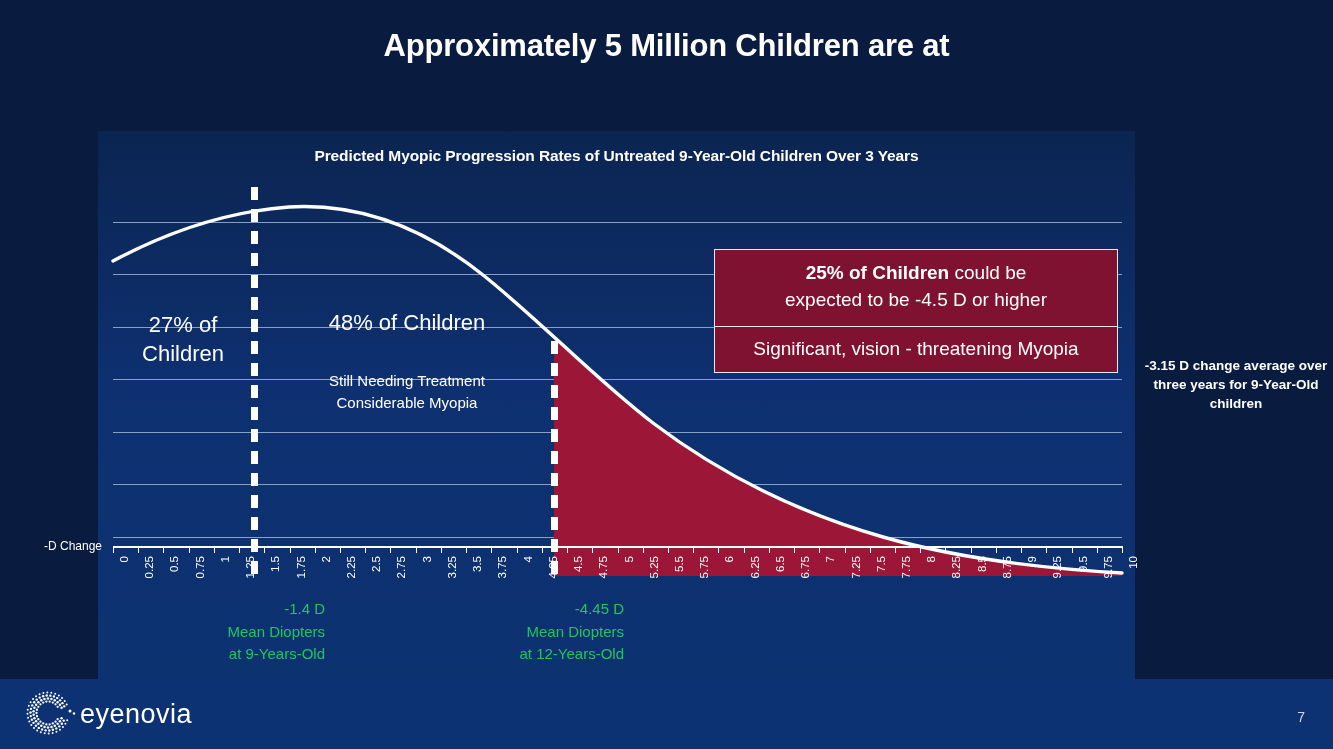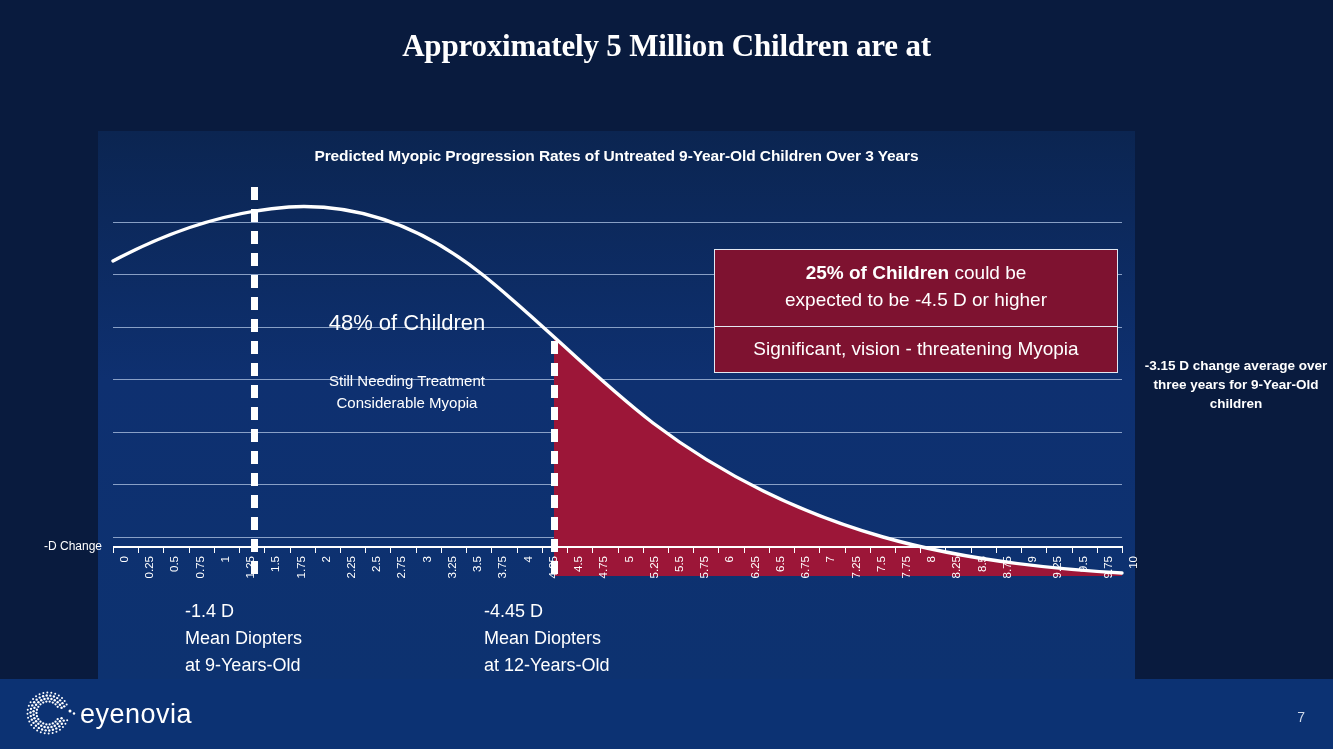--- a/index.html
+++ b/index.html
@@ -13,21 +13,21 @@
   .slide{position:absolute;inset:0;background:#091b3e;}
 
   
   .title-block{
     position:absolute;left:0;top:26px;width:1333px;
     text-align:center;
     font-size:31px;font-weight:bold;line-height:1.32;
     letter-spacing:-0.2px;
     color:#ffffff;
   }
-  .title-line{display:block;font-family:Liberation Serif, serif;}
+  .title-line{display:block;}
 
   
   .panel{
     position:absolute;left:98px;top:131px;width:1037px;height:552px;
     background:linear-gradient(180deg,#0b2551 0%,#0e3070 45%,#0d3270 100%);
   }
   .panel-title{
     position:absolute;left:0;top:16px;width:1037px;text-align:center;
     font-size:15.5px;font-weight:bold;color:#ffffff;letter-spacing:-0.1px;
   }
@@ -92,21 +92,21 @@
   .tick{position:absolute;top:0;width:1px;height:7px;background:#ffffff;}
   .ticklabel{
     position:absolute;top:10px;
     font-size:11.5px;color:#ffffff;white-space:nowrap;
     transform-origin:left top;transform:rotate(-90deg) translateX(-100%);
     text-align:right;
   }
 
   
   .dnote{
-    position:absolute;text-align:left;font-size:18px;line-height:1.5;color:#ffffff;
+    position:absolute;text-align:right;font-size:15px;line-height:1.5;color:#22c55e;
   }
   .dnote-1{left:185px;top:598px;width:140px;}
   .dnote-2{left:484px;top:598px;width:140px;}
 
   
   .footer-bar{
     position:absolute;left:0;bottom:0;width:1333px;height:70px;background:#0c3273;
   }
   .logo{position:absolute;left:18px;bottom:12px;width:200px;height:48px;}
   .citation{
@@ -153,20 +153,24 @@
         <path d="M0,90 C60,58 120,40 176,36 C245,32 310,56 370,104
                  C430,152 480,206 540,252 C610,305 690,343 770,366
                  C850,389 940,398 1009,402" fill="none" stroke="#ffffff" stroke-width="3.4" stroke-linecap="round"></path>
       </svg>
 
       <div class="vdash" style="left:138px;top:16px;height:389px;"></div>
       <div class="vdash" style="left:438px;top:170px;height:235px;"></div>
     </div>
   </div>
 
+  <div class="seg-label seg-27">
+    <div>27% of</div>
+    <div>Children</div>
+  </div>
   <div class="seg-label seg-48">48% of Children</div>
   <div class="seg-label seg-cons">
     <div>Still Needing Treatment</div>
     <div>Considerable Myopia</div>
   </div>
 
   <div class="callout">
     <div class="callout-top">
       <b>25% of Children</b><span> could be</span><br>
       <span>expected to be -4.5 D or higher</span>

